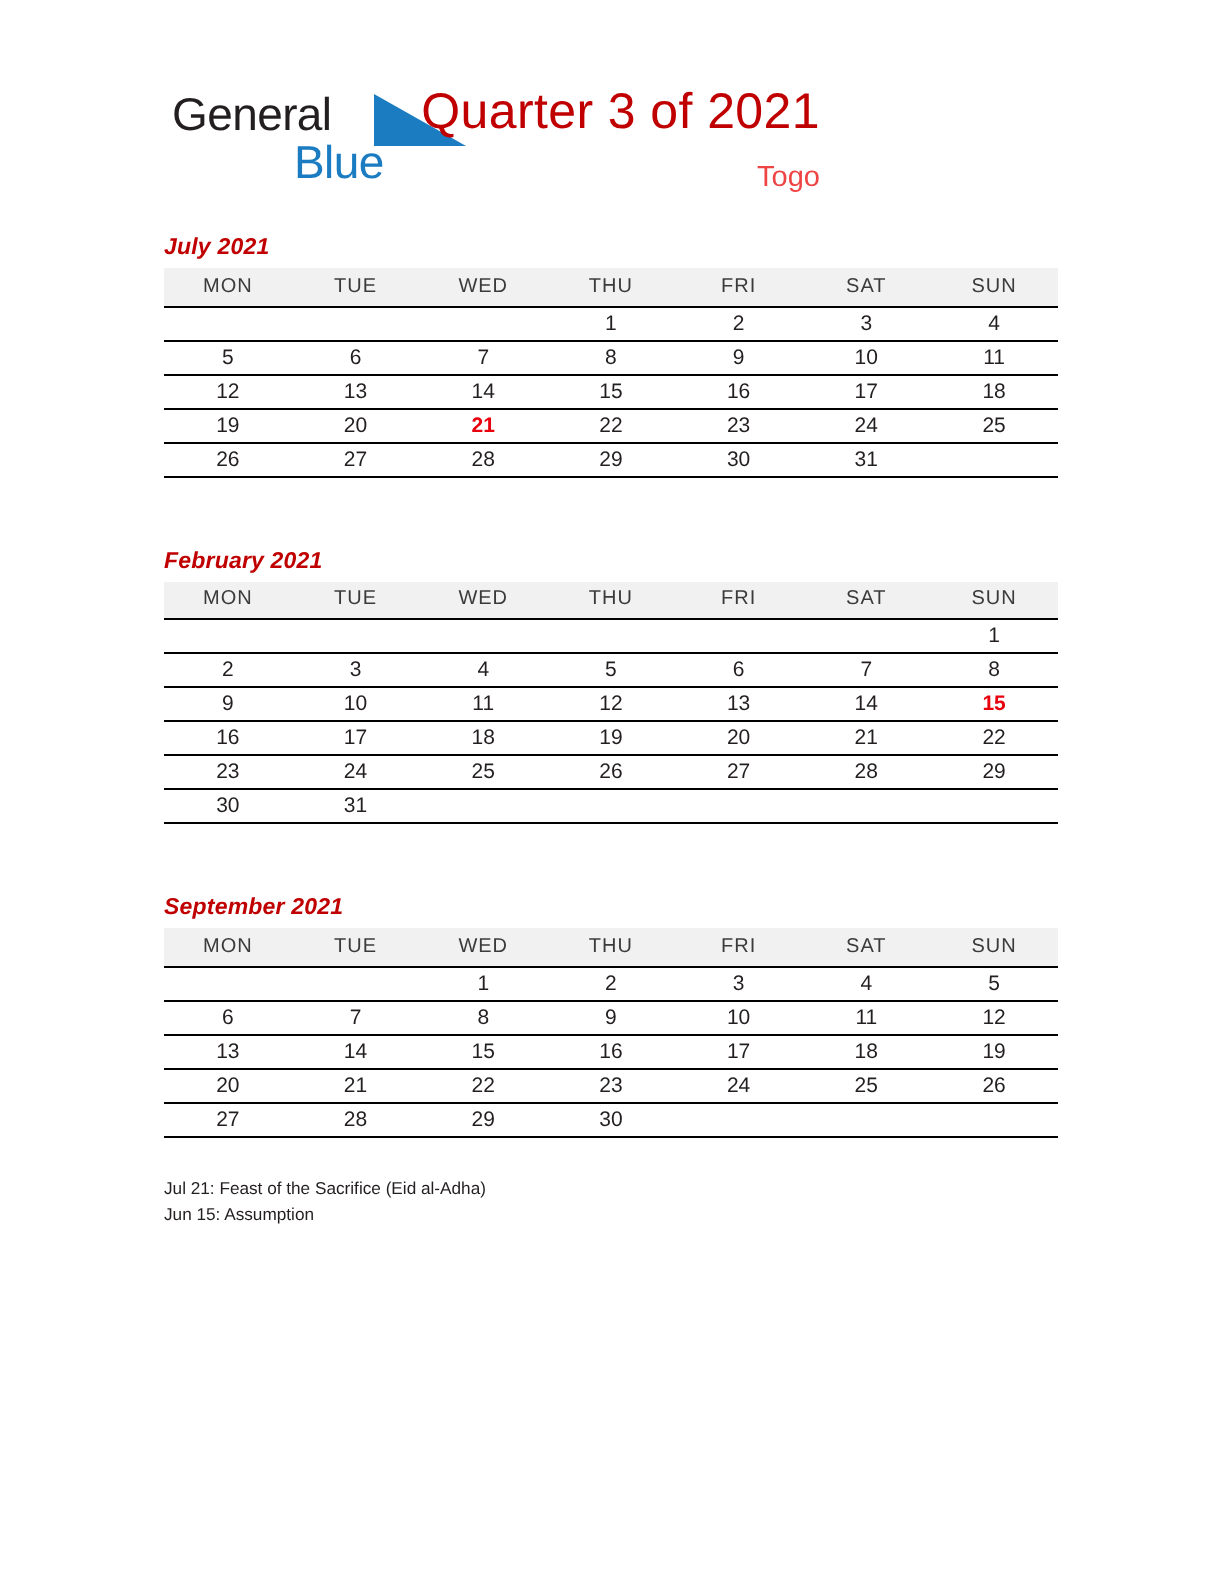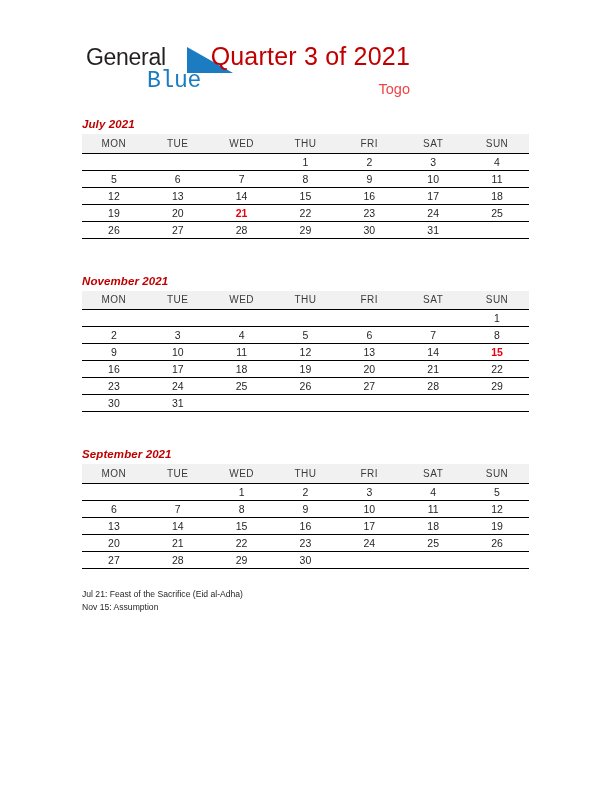--- a/index.html
+++ b/index.html
@@ -51,21 +51,21 @@
     border-top: 0 solid transparent;
   }
   .logo-triangle svg { display: block; }
   .logo-blue {
     position: absolute;
     left: 61px;
     top: 24px;
     font-size: 23px;
     letter-spacing: -0.3px;
     color: #1b7cc2;
-    font-family: Liberation Mono, monospace;
+    font-family: Liberation Sans, sans-serif;
   }
   .quarter-title {
     position: absolute;
     right: 90px;
     top: 42px;
     font-size: 25px;
     font-weight: normal;
     color: #c00000;
     letter-spacing: 0.2px;
     white-space: nowrap;
@@ -223,21 +223,21 @@
             <td class="">28</td>
             <td class="">29</td>
             <td class="">30</td>
             <td class="">31</td>
             <td class="empty"></td>
           </tr>
         </tbody>
       </table>
     </div>
     <div class="month-block">
-      <div class="month-name">November 2021</div>
+      <div class="month-name">February 2021</div>
       <table class="cal">
         <thead>
           <tr>
             <th>MON</th>
             <th>TUE</th>
             <th>WED</th>
             <th>THU</th>
             <th>FRI</th>
             <th>SAT</th>
             <th>SUN</th>
@@ -361,14 +361,14 @@
             <td class="empty"></td>
             <td class="empty"></td>
           </tr>
         </tbody>
       </table>
     </div>
   </div>
 
 <div class="notes">
     <div class="note-line">Jul 21: Feast of the Sacrifice (Eid al-Adha)</div>
-    <div class="note-line">Nov 15: Assumption</div>
+    <div class="note-line">Jun 15: Assumption</div>
   </div>
 
 </body></html>

